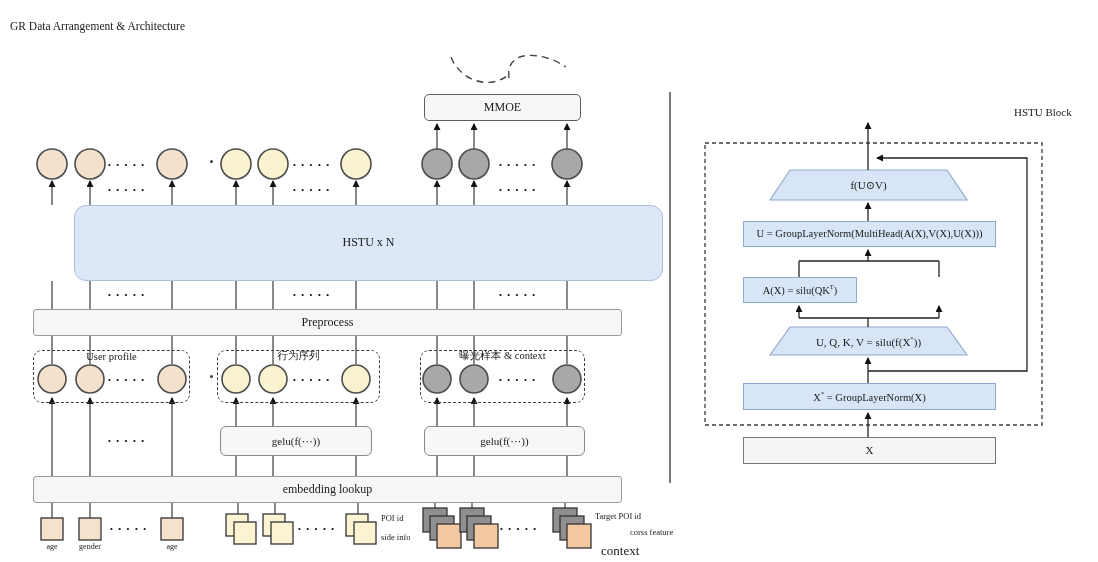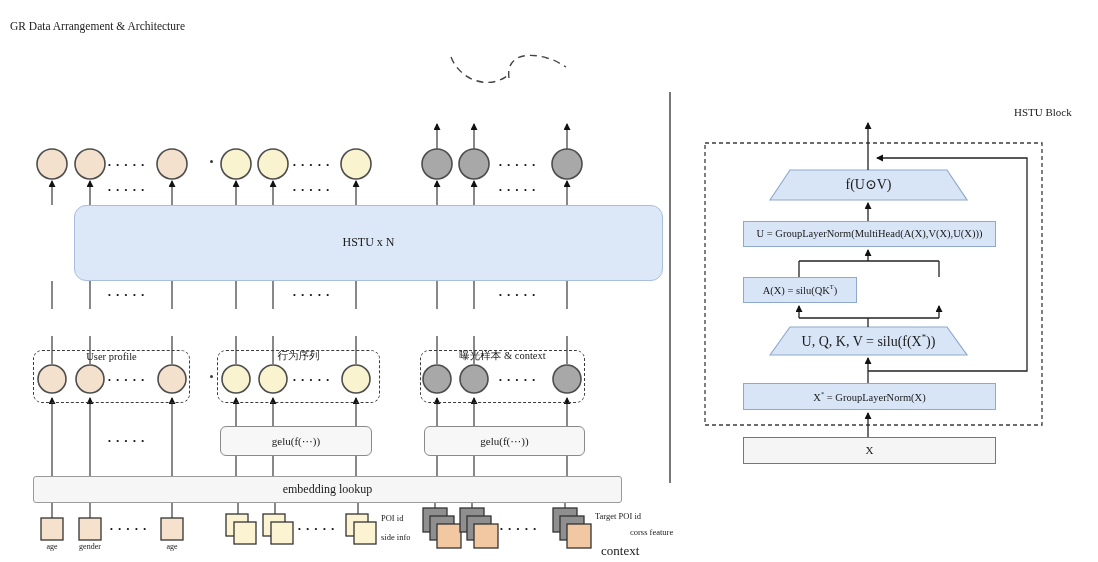--- a/index.html
+++ b/index.html
@@ -8,21 +8,21 @@
   .canvas svg{position:absolute;left:0;top:0;}
   .box{position:absolute;display:flex;align-items:center;justify-content:center;
        text-align:center;box-sizing:border-box;line-height:1.1;}
   .bar{background:#f6f6f6;border:1.2px solid #9a9a9a;border-radius:3px;font-size:12px;}
   .lossbox{background:#f7f7f7;border:1.2px solid #5f5f5f;border-radius:5px;font-size:12px;}
   .hstu{background:#dce7f8;border:1.3px solid #a9bede;border-radius:12px;font-size:12px;margin-left:41px;}
   .dashedbox{position:absolute;border:1.5px dashed #3c3c3c;border-radius:9px;box-sizing:border-box;}
   .dashlabel{position:absolute;font-size:10.5px;text-align:center;line-height:1;}
   .gelu{background:#f7f7f7;border:1.2px solid #8a8a8a;border-radius:6px;font-size:11px;}
   .bluebox{background:#d8e5f6;border:1.2px solid #8fa9cc;font-size:10.5px;}
-  .trapz{background:transparent;border:none;font-size:14px;}
+  .trapz{background:transparent;border:none;font-size:11px;}
   .graybox{background:#f5f5f5;border:1.2px solid #777;font-size:11px;}
   .dots{position:absolute;transform:translateX(-50%);font-size:13px;font-weight:700;
         letter-spacing:4px;color:#111;line-height:1;white-space:nowrap;}
   .tinydot{position:absolute;width:3px;height:3px;background:#3a3a3a;border-radius:50%;}
   .minilabel{position:absolute;font-size:8px;line-height:1;white-space:nowrap;}
   .center{transform:translateX(-50%);}
   .pagetitle{position:absolute;left:10px;top:20px;font-size:11.5px;}
   .blocktitle{position:absolute;left:1014px;top:106px;font-size:11px;}
   sup{font-size:0.62em;}
 </style>
@@ -175,23 +175,25 @@
         <path d="M799,318 H939"></path>
       <path d="M799,318 V306" marker-end="url(#ah)"></path>
         <path d="M939,318 V306" marker-end="url(#ah)"></path>
       <path d="M868,383 V358" marker-end="url(#ah)"></path>
       <path d="M868,437 V413" marker-end="url(#ah)"></path>
     </g>
   </svg>
 
   <div class="pagetitle">GR Data Arrangement &amp; Architecture</div>
 
+  <div class="box lossbox" style="left:424px;top:94px;width:157px;height:27px;">MMOE</div>
 
   <div class="box hstu" style="left:33px;top:205px;width:589px;height:76px;">HSTU x N</div>
 
+  <div class="box bar" style="left:33px;top:309px;width:589px;height:27px;">Preprocess</div>
 
   <div class="dashedbox" style="left:33px;top:350px;width:157px;height:53px;"></div>
   <div class="dashlabel" style="left:33px;top:352px;width:157px;">User profile</div>
 
   <div class="dashedbox" style="left:217px;top:350px;width:163px;height:53px;"></div>
   <div class="dashlabel" style="left:217px;top:351px;width:163px;">行为序列</div>
 
   <div class="dashedbox" style="left:420px;top:350px;width:165px;height:53px;"></div>
   <div class="dashlabel" style="left:420px;top:351px;width:165px;">曝光样本 &amp; context</div>
 

